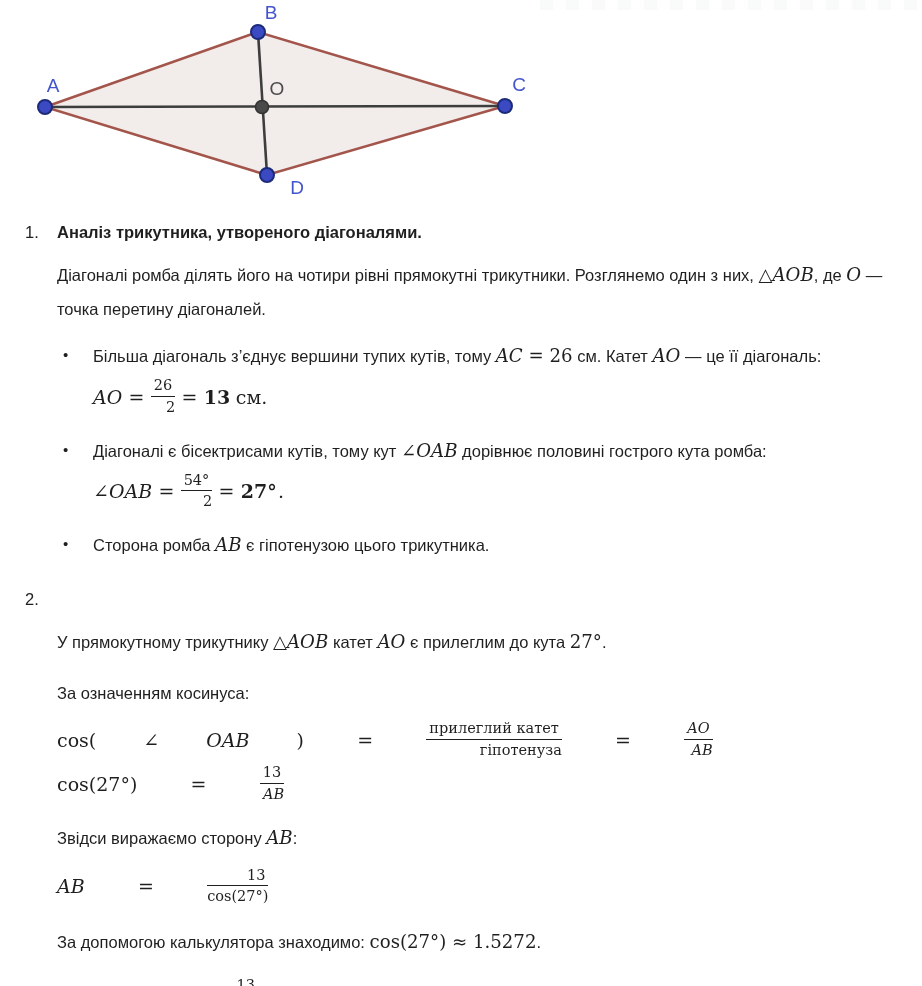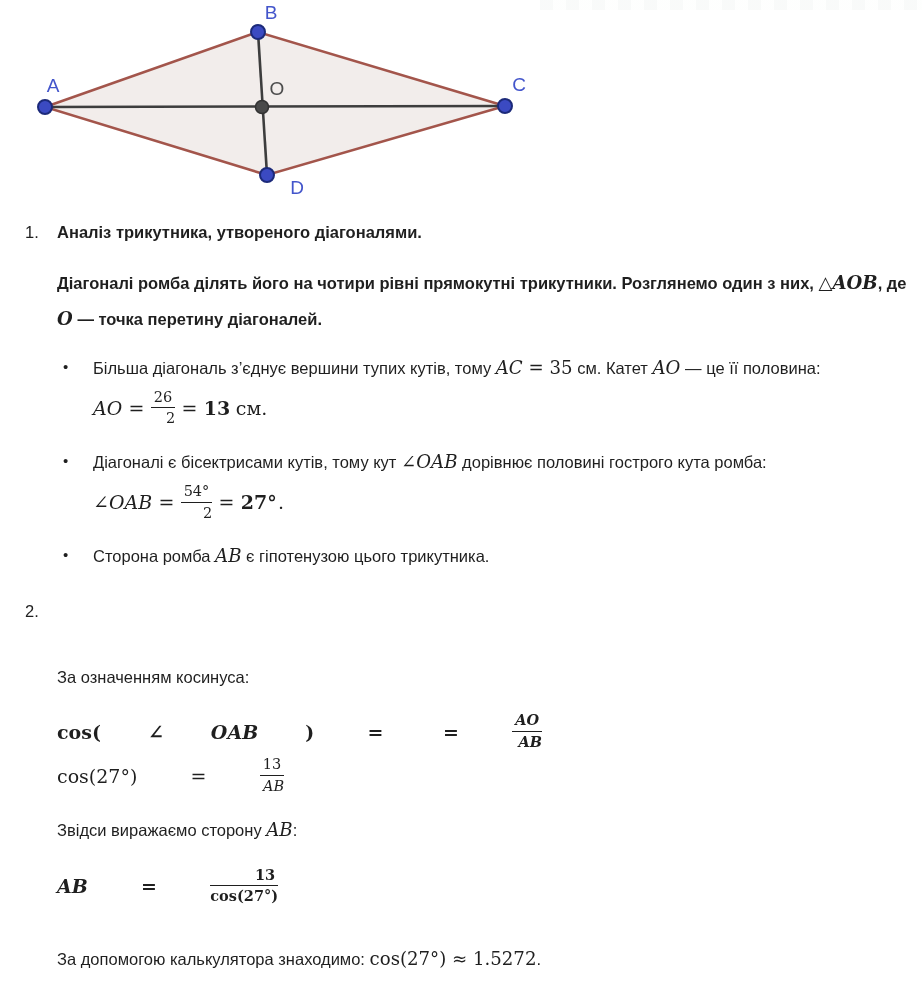--- a/index.html
+++ b/index.html
@@ -15,22 +15,22 @@
     opacity:.7;
   }
   .figure-wrap { width:560px; height:200px; position:relative; }
   .content { position:relative; }
 
   .step-head { display:flex; margin:16px 0 0 25px; line-height:2; }
   .step-num { width:32px; flex:none; }
   .step-title { font-weight:bold; }
 
   .para { margin-left:57px; line-height:2; }
-  .mt2 { margin-top:16px;font-weight:bold; } .mt12 { margin-top:12px; }
-  .mt14 { margin-top:14px; } .mt16 { margin-top:33px; } .mt20 { margin-top:20px; }
+  .mt2 { margin-top:8px; } .mt12 { margin-top:12px; }
+  .mt14 { margin-top:14px; } .mt16 { margin-top:16px; } .mt20 { margin-top:20px; }
 
   .bullet { display:flex; margin-left:63px; }
   .bullet-marker { width:30px; flex:none; font-size:15px; line-height:2.2; }
   .bullet-body { flex:1; line-height:2; max-width:790px; }
 
   
   .m { font-family:"DejaVu Serif", serif; font-size:1.1em; }
   .mi { font-style:italic; }
   .mbf { font-weight:bold; }
   .eq {
@@ -79,21 +79,21 @@
     <span class="step-title">Аналіз трикутника, утвореного діагоналями.</span>
   </div>
 
   <p class="para mt2">
     <span>Діагоналі ромба ділять його на чотири рівні прямокутні трикутники. Розглянемо один з них, </span><span class="m">△</span><span class="m mi">AOB</span><span>, де </span><span class="m mi">O</span><span> — точка перетину діагоналей.</span>
   </p>
 
   <div class="bullet mt12">
     <span class="bullet-marker">•</span>
     <div class="bullet-body">
-      <span>Більша діагональ з’єднує вершини тупих кутів, тому </span><span class="m"><span class="mi">AC</span><span> = 35</span></span><span> см. Катет </span><span class="m mi">AO</span><span> — це її половина:</span>
+      <span>Більша діагональ з’єднує вершини тупих кутів, тому </span><span class="m"><span class="mi">AC</span><span> = 26</span></span><span> см. Катет </span><span class="m mi">AO</span><span> — це її діагональ:</span>
       <div class="eq">
         <span class="mi">AO</span>
         <span class="eqop">=</span>
         <span class="frac">
             <span class="num">26</span>
             <span class="den">2</span>
           </span>
         <span class="eqop">=</span>
         <span class="mbf">13</span>
         <span class="mtext">см.</span>
@@ -124,29 +124,36 @@
     <span class="bullet-marker">•</span>
     <div class="bullet-body">
       <span>Сторона ромба </span><span class="m mi">AB</span><span> є гіпотенузою цього трикутника.</span>
     </div>
   </div>
 
   <div class="step-head mt20">
     <span class="step-num">2.</span>
   </div>
 
+  <p class="para mt2">
+    <span>У прямокутному трикутнику </span><span class="m">△</span><span class="m mi">AOB</span><span> катет </span><span class="m mi">AO</span><span> є прилеглим до кута </span><span class="m">27°</span><span>.</span>
+  </p>
 
   <p class="para mt16">За означенням косинуса:</p>
 
   <div class="eq eq-indent mt2">
     <span>cos(</span>
       <span>∠</span>
       <span class="mi">OAB</span>
       <span>)</span>
     <span class="eqop">=</span>
+    <span class="frac">
+        <span class="num">прилеглий катет</span>
+        <span class="den">гіпотенуза</span>
+      </span>
     <span class="eqop">=</span>
     <span class="frac">
         <span class="num mi">AO</span>
         <span class="den mi">AB</span>
       </span>
   </div>
 
   <div class="eq eq-indent">
     <span>cos(27°)</span>
     <span class="eqop">=</span>

